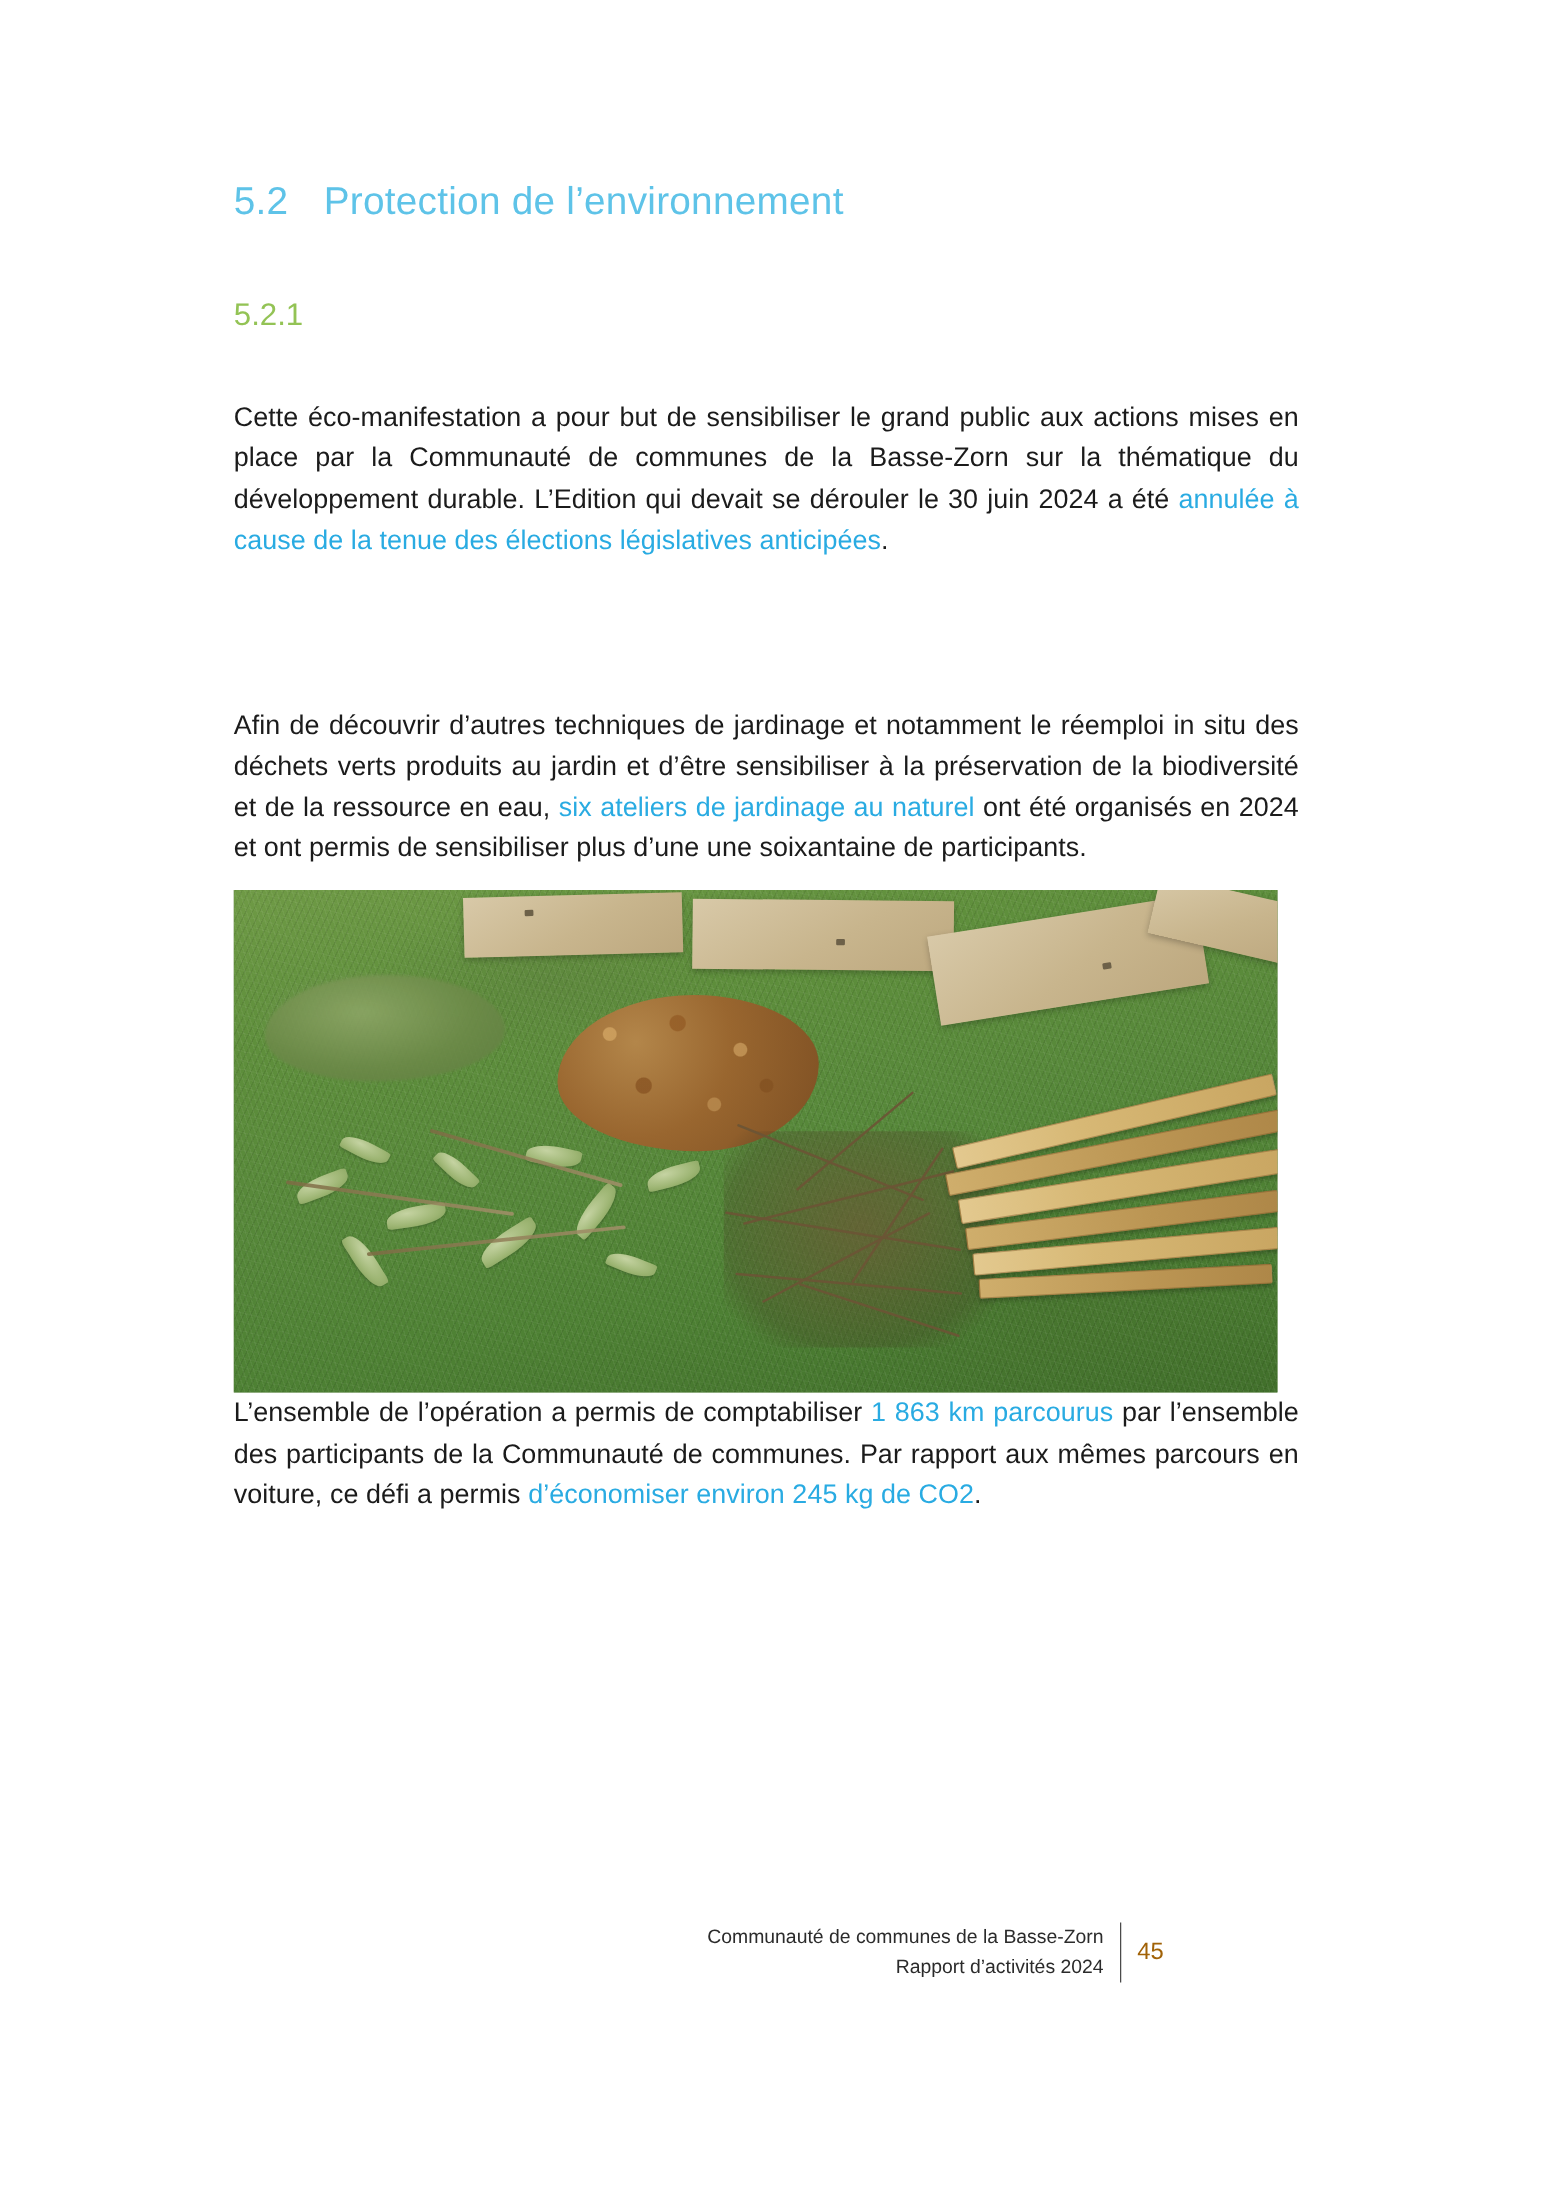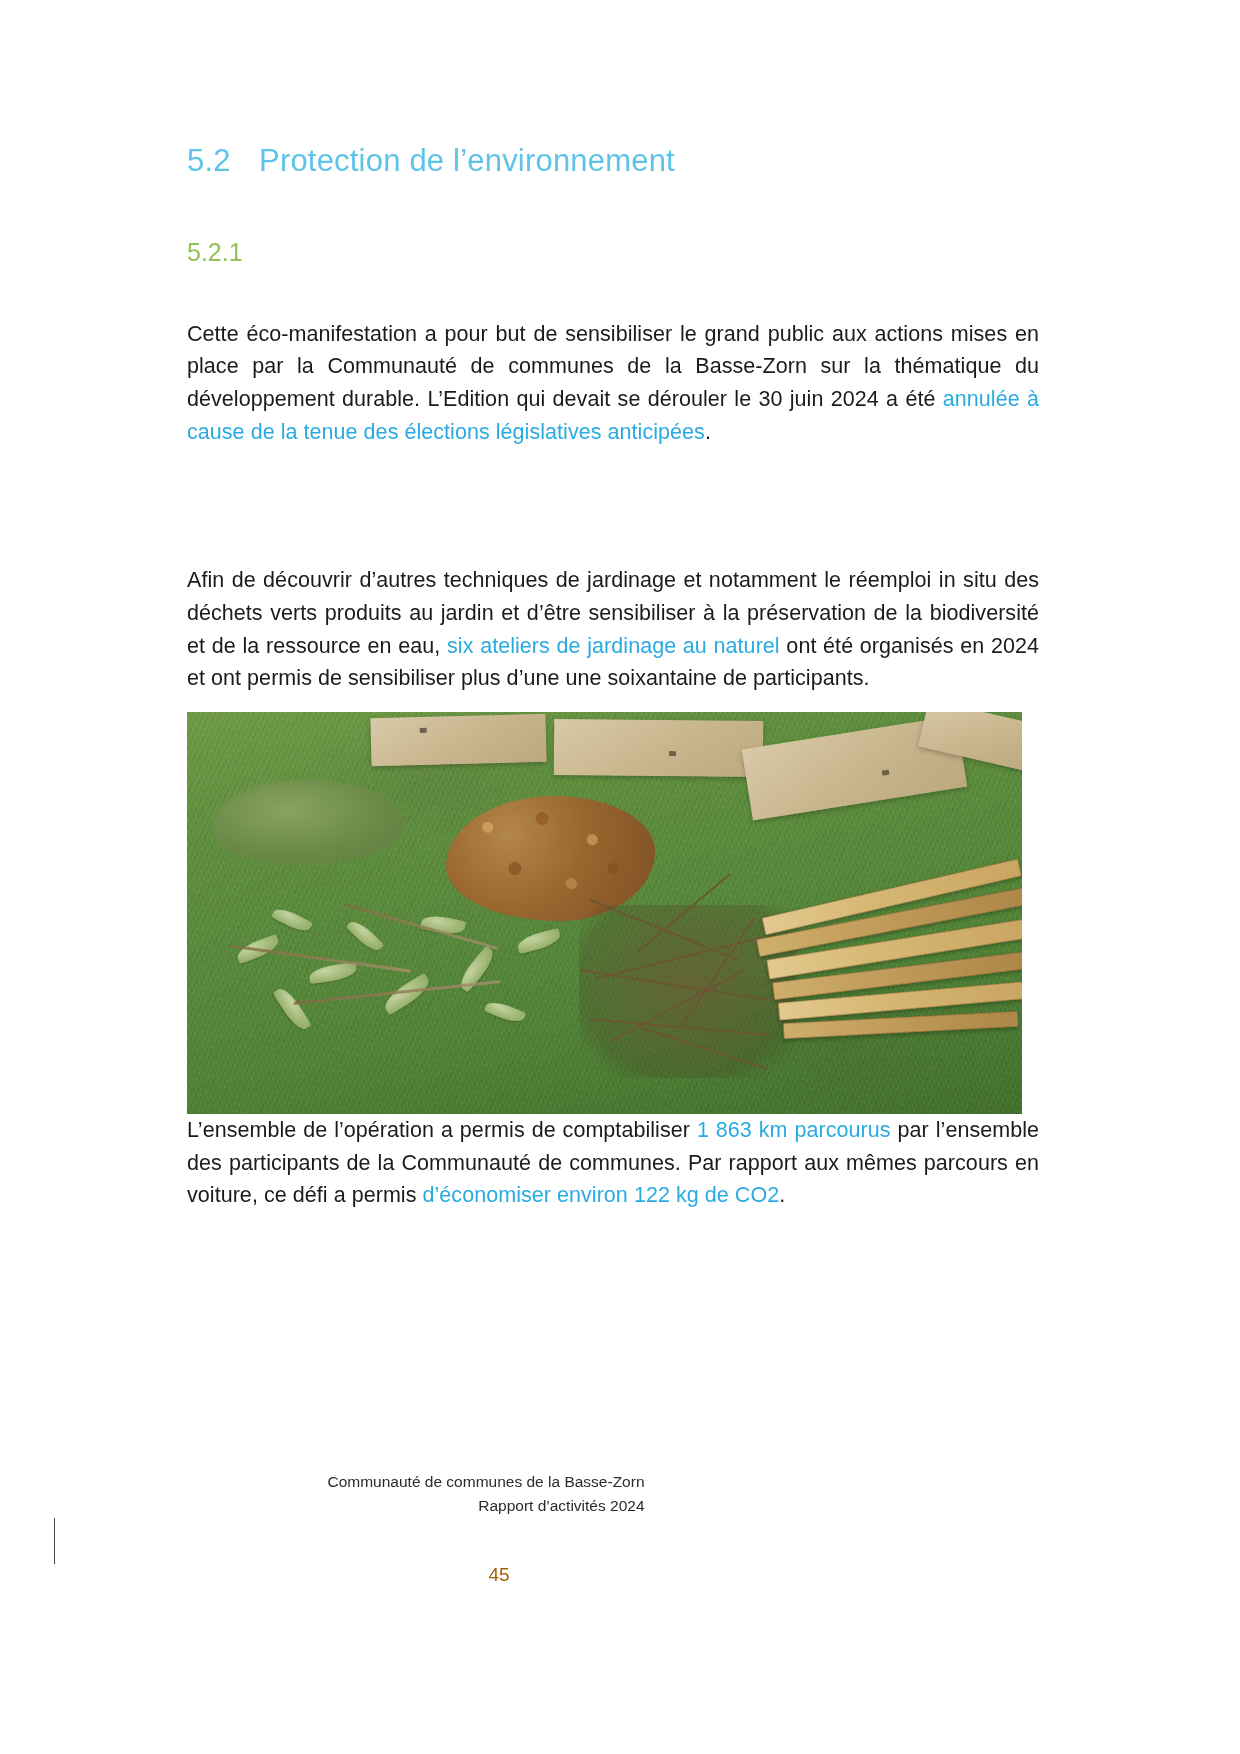--- a/index.html
+++ b/index.html
@@ -216,21 +216,20 @@
   
   .footer {
     position: absolute;
     left: 0;
     right: 0;
     bottom: 168px;
     display: flex;
     justify-content: flex-end;
     align-items: center;
     padding-right: 255px;
-    flex-direction: column;
   }
   .footer-text {
     text-align: right;
     font-size: 15.5px;
     line-height: 1.55;
     color: #2b2b2b;
     padding-right: 13px;
   }
   .footer-rule {
     width: 1px;
@@ -322,21 +321,21 @@
           <span class="plank" style="left:4%;  top:33%; width:92%; height:10%; transform:rotate(-9deg)"></span>
           <span class="plank dark" style="left:6%;  top:49%; width:88%; height:9%;  transform:rotate(-7deg)"></span>
           <span class="plank" style="left:8%;  top:63%; width:86%; height:9%;  transform:rotate(-5deg)"></span>
           <span class="plank dark" style="left:10%; top:77%; width:82%; height:8%;  transform:rotate(-3deg)"></span>
         </div>
       </div>
     </div>
 
 
     <p class="para p4">
-      <span>L’ensemble de l’opération a permis de comptabiliser </span><span class="hl-blue">1 863 km parcourus</span><span> par l’ensemble des participants de la Communauté de communes. Par rapport aux mêmes parcours en voiture, ce défi a permis </span><span class="hl-blue">d’économiser environ 122 kg de CO2</span><span>.</span>
+      <span>L’ensemble de l’opération a permis de comptabiliser </span><span class="hl-blue">1 863 km parcourus</span><span> par l’ensemble des participants de la Communauté de communes. Par rapport aux mêmes parcours en voiture, ce défi a permis </span><span class="hl-blue">d’économiser environ 245 kg de CO2</span><span>.</span>
     </p>
 
   </div>
 
   <div class="footer">
     <div class="footer-text">
       <div>Communauté de communes de la Basse-Zorn</div>
       <div>Rapport d’activités 2024</div>
     </div>
     <div class="footer-rule"></div>

